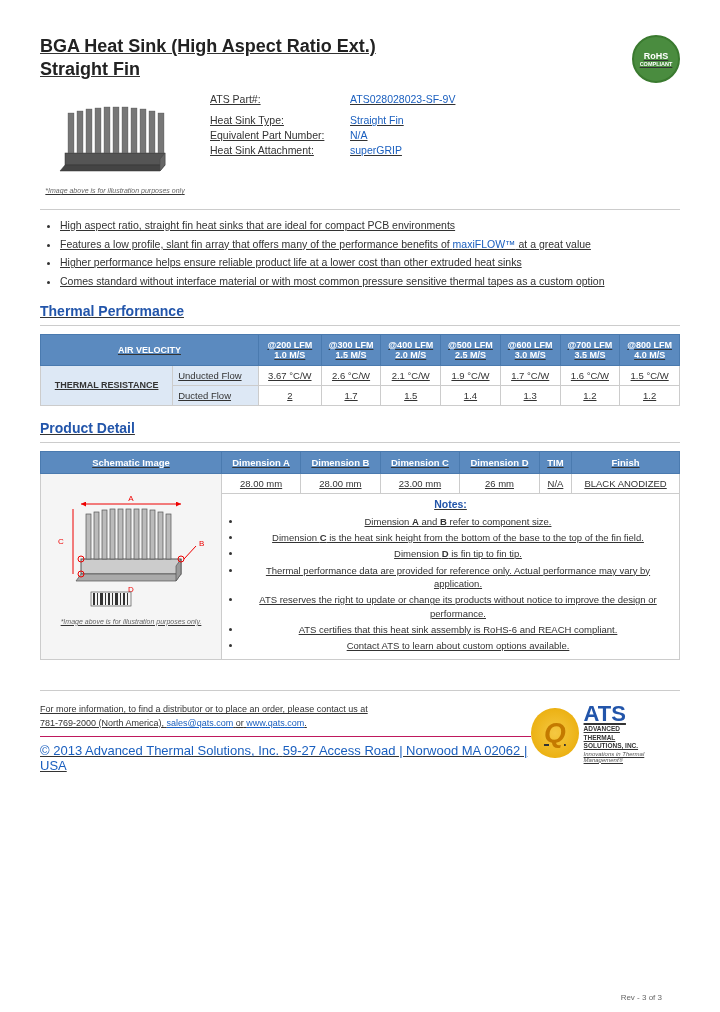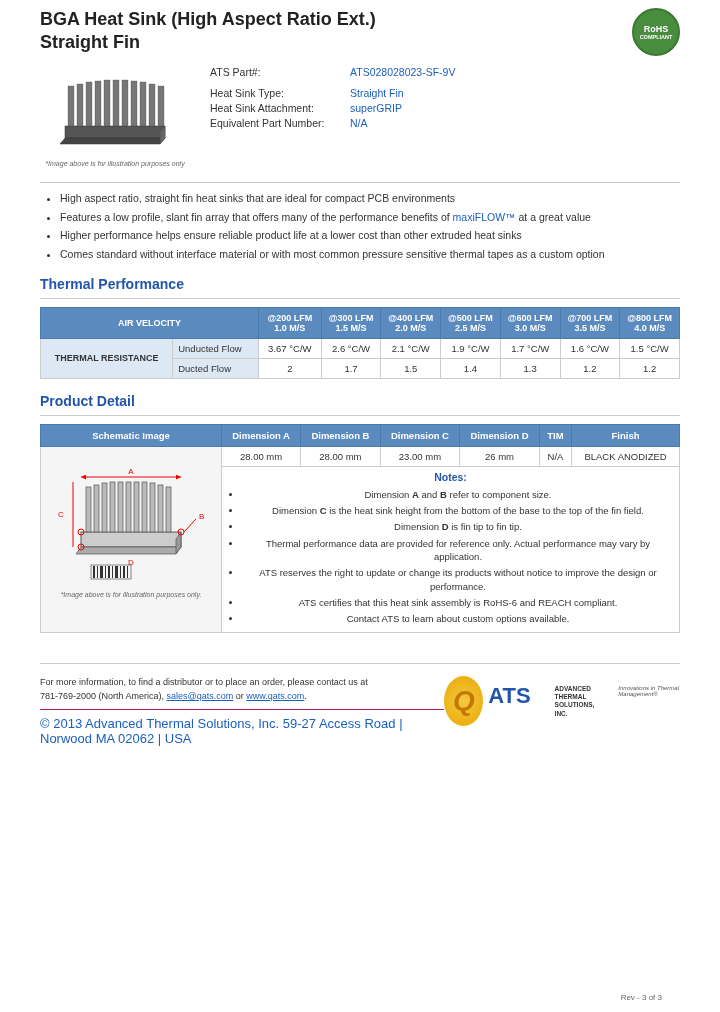--- a/index.html
+++ b/index.html
@@ -7,22 +7,23 @@
       font-family: Arial, sans-serif;
       font-size: 11px;
       background: #fff;
       width: 720px;
       min-height: 1012px;
       color: #333;
     }
     .page {
       width: 720px;
       min-height: 1012px;
-      padding: 8px 40px;
+      padding: 35px 40px;
       position: relative;
+      text-decoration: underline;
     }
     .header-section {
       display: flex;
       justify-content: space-between;
       align-items: flex-start;
       margin-bottom: 10px;
     }
     .product-title h1 {
       font-size: 18px;
       font-weight: bold;
@@ -256,22 +257,21 @@
       display: flex;
       align-items: center;
       justify-content: center;
       font-size: 22px;
       font-weight: bold;
       color: #c47a00;
       margin-right: 5px;
     }
     .ats-logo-text {
       display: flex;
-      flex-direction: row;
-      gap: 24px;
+      flex-direction: column;
     }
     .ats-letters {
       font-size: 22px;
       font-weight: bold;
       color: #2255aa;
       line-height: 1;
     }
     .ats-full-name {
       font-size: 6.5px;
       color: #333;
@@ -339,26 +339,26 @@
       <div class="spec-row">
         <span class="spec-label">ATS Part#:</span>
         <span class="spec-value blue-link">ATS028028023-SF-9V</span>
       </div>
       <div style="height:6px"></div>
       <div class="spec-row">
         <span class="spec-label">Heat Sink Type:</span>
         <span class="spec-value blue-link">Straight Fin</span>
       </div>
       <div class="spec-row">
+        <span class="spec-label">Equivalent Part Number:</span>
+        <span class="spec-value blue-link">N/A</span>
+      </div>
+      <div class="spec-row">
         <span class="spec-label">Heat Sink Attachment:</span>
         <span class="spec-value blue-link">superGRIP</span>
-      </div>
-      <div class="spec-row">
-        <span class="spec-label">Equivalent Part Number:</span>
-        <span class="spec-value blue-link">N/A</span>
       </div>
     </div>
   </div>
 
   <div class="thermal-performance-section">
     <hr class="divider-line">
     <ul class="features-list">
       <li>High aspect ratio, straight fin heat sinks that are ideal for compact PCB environments</li>
       <li>Features a low profile, slant fin array that offers many of the performance benefits of <span class="blue-link">maxiFLOW™</span> at a great value</li>
       <li>Higher performance helps ensure reliable product life at a lower cost than other extruded heat sinks</li>

